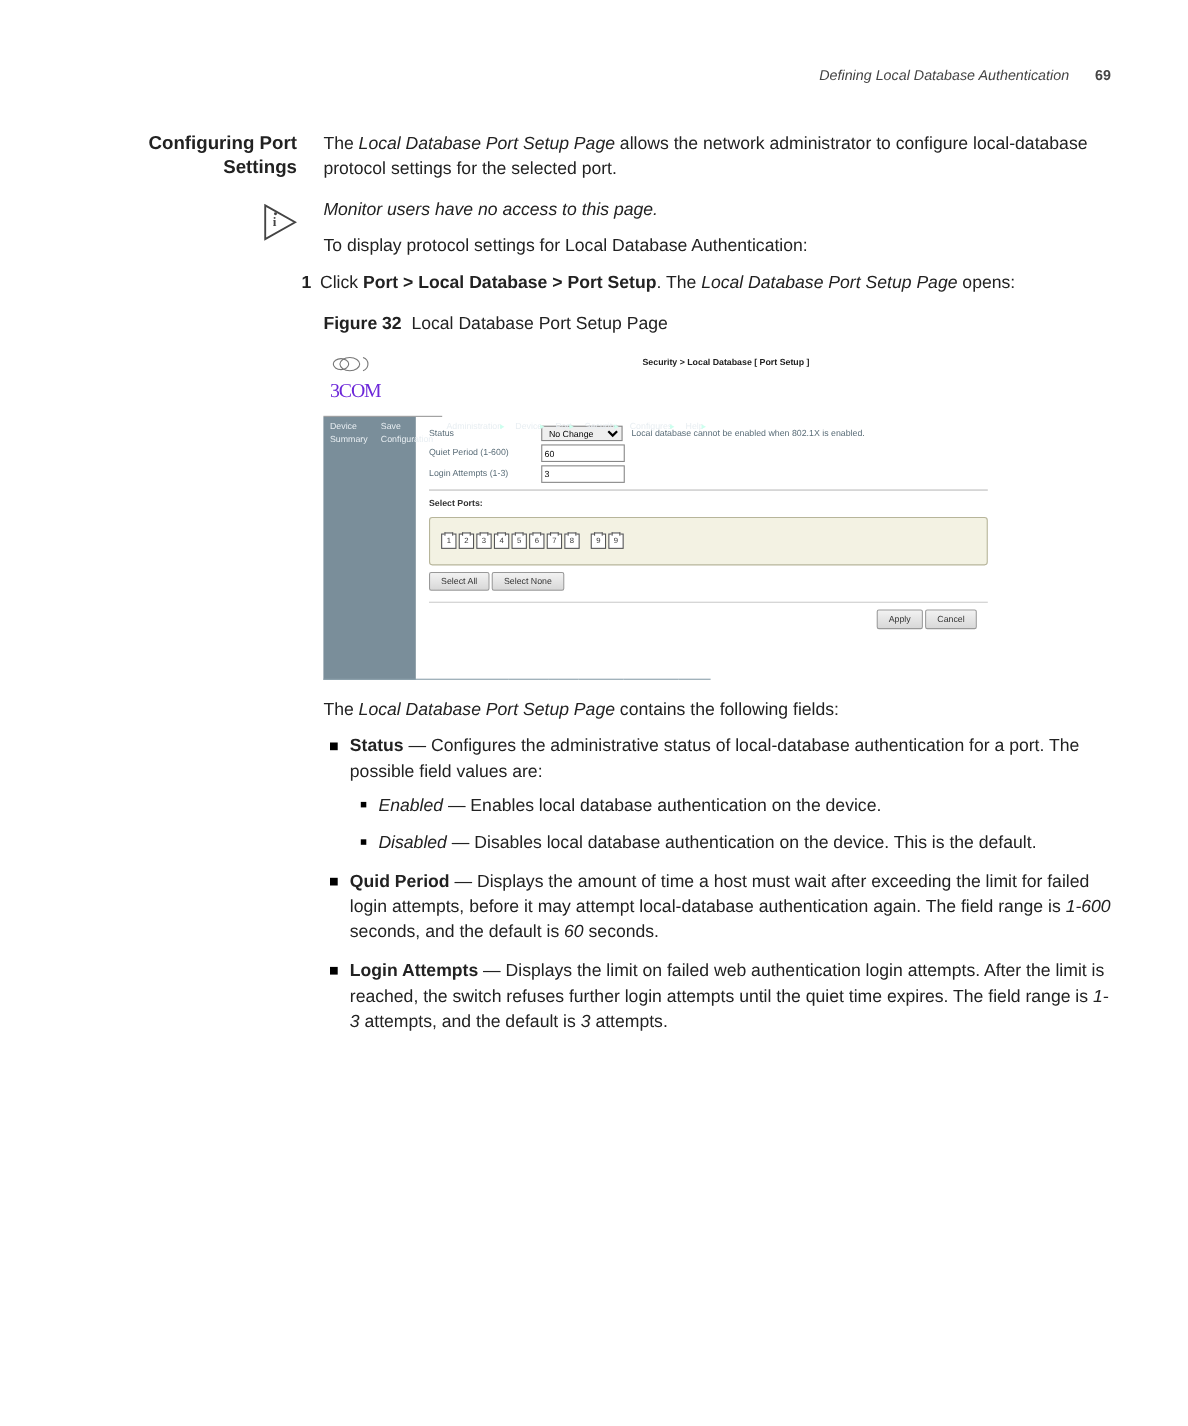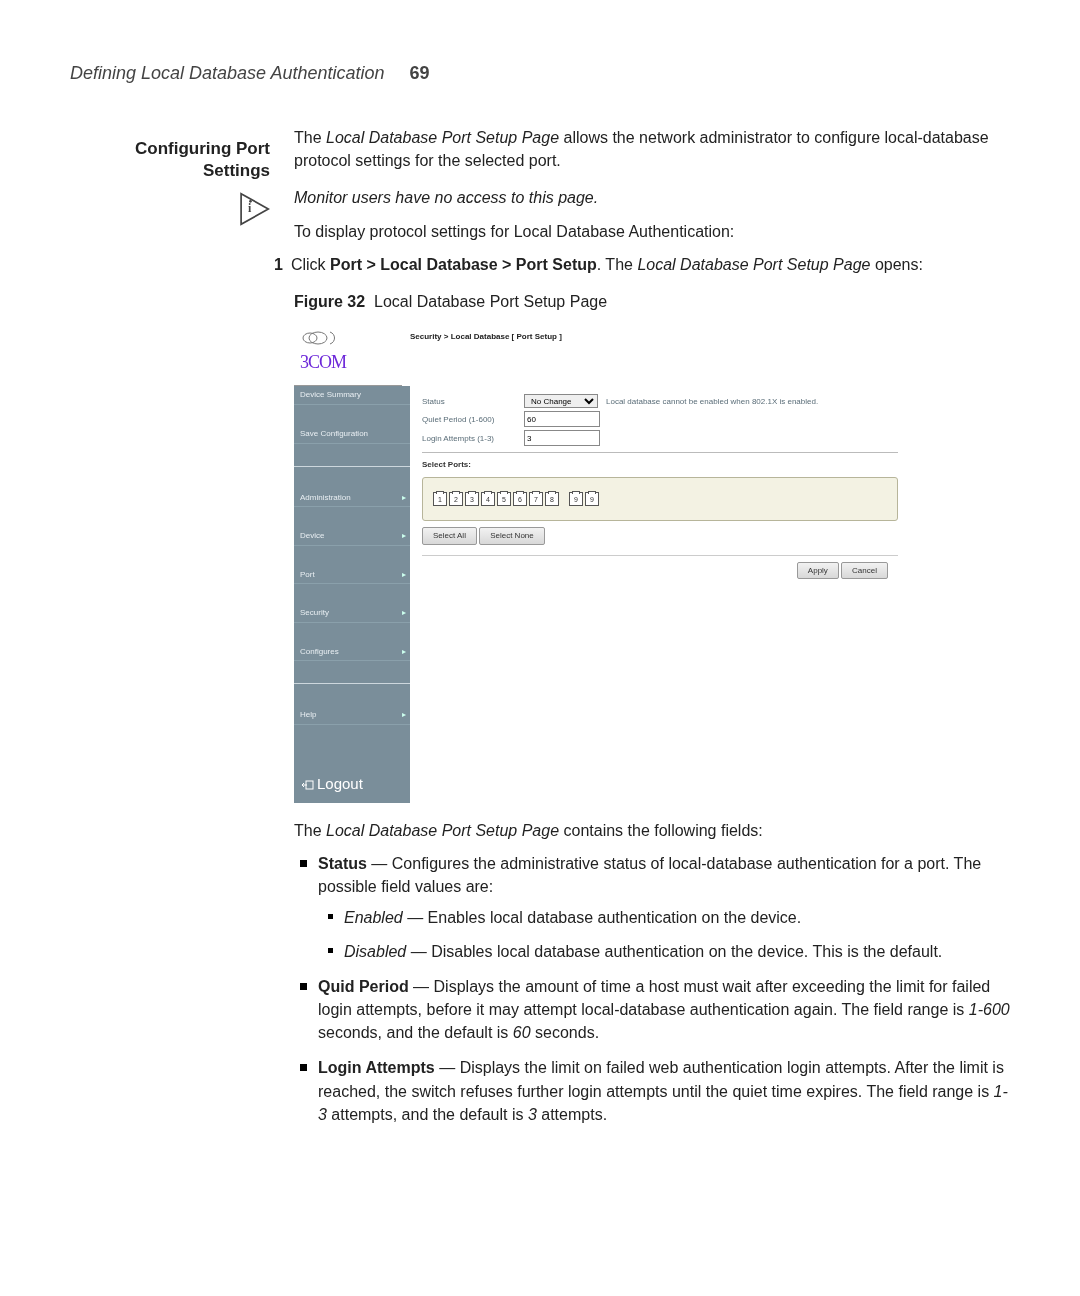--- a/index.html
+++ b/index.html
@@ -4,29 +4,29 @@
   <style>
     body {
       font-family: Arial, Helvetica, sans-serif;
       font-size: 16px;
       color: #222;
       margin: 0;
       padding: 60px 70px 60px 70px;
       line-height: 1.45;
     }
     .page-header {
-      text-align: left;
-      font-size: 18px;
+      text-align: right;
+      font-size: 13px;
       color: #444;
       margin-bottom: 40px;
     }
     .page-header .title { font-style: italic; margin-right: 20px; }
     .page-header .num { font-weight: bold; }
 
-    .two-col { display: flex; gap: 24px; align-items: flex-end; }
+    .two-col { display: flex; gap: 24px; }
     .left-col {
       flex: 0 0 200px;
       text-align: right;
       font-weight: bold;
       font-size: 17px;
       line-height: 1.3;
     }
     .right-col { flex: 1; font-size: 16px; }
 
     .right-col p { margin: 0 0 10px; }
@@ -58,26 +58,26 @@
       width: 96px; padding: 6px 6px 10px 6px; text-align: left;
       border-bottom: 1px solid #999;
     }
     .shot-logo svg { display: block; margin-bottom: 2px; }
     .shot-logo .brand {
       font-family: Georgia, serif; font-size: 18px; letter-spacing: -1px;
       color: #6d28d9;
     }
     .shot-head { flex: 1; padding: 6px 0 0 8px; font-size: 8px; color: #222; }
     .shot-head .h1 { font-size: 10px; }
-    .shot-head .crumb { font-weight: bold; font-size: 8px; margin-top: 2px; }
+    .shot-head .crumb { font-weight: bold; font-size: 8px; margin-top: 2px; text-align: center; }
 
     .shot-body { display: flex; }
     .shot-side {
-      width: 116px; background: #7a8e9a; color: #e8eef2;
-      font-size: 8px; display: flex; flex-direction: column; gap: 20px;
+      width: 84px; background: #7a8e9a; color: #e8eef2;
+      font-size: 8px; display: flex; flex-direction: row;
     }
     .shot-side a { display: block; padding: 3px 6px; color: #e8eef2; border-bottom: 1px solid #8aa0ab; }
     .shot-side .sep { border-top: 1px solid #cdd7dd; margin: 2px 0; }
     .shot-side .submenu { position: relative; }
     .shot-side .submenu::after {
       content: "▸"; position: absolute; right: 4px; top: 3px; font-size: 8px; color: #cfe;
     }
     .shot-side .filler { flex: 1; background: linear-gradient(#7a8e9a, #5d6f79); }
     .shot-side .logout { padding: 8px; color: #fff; font-size: 15px; }
 

